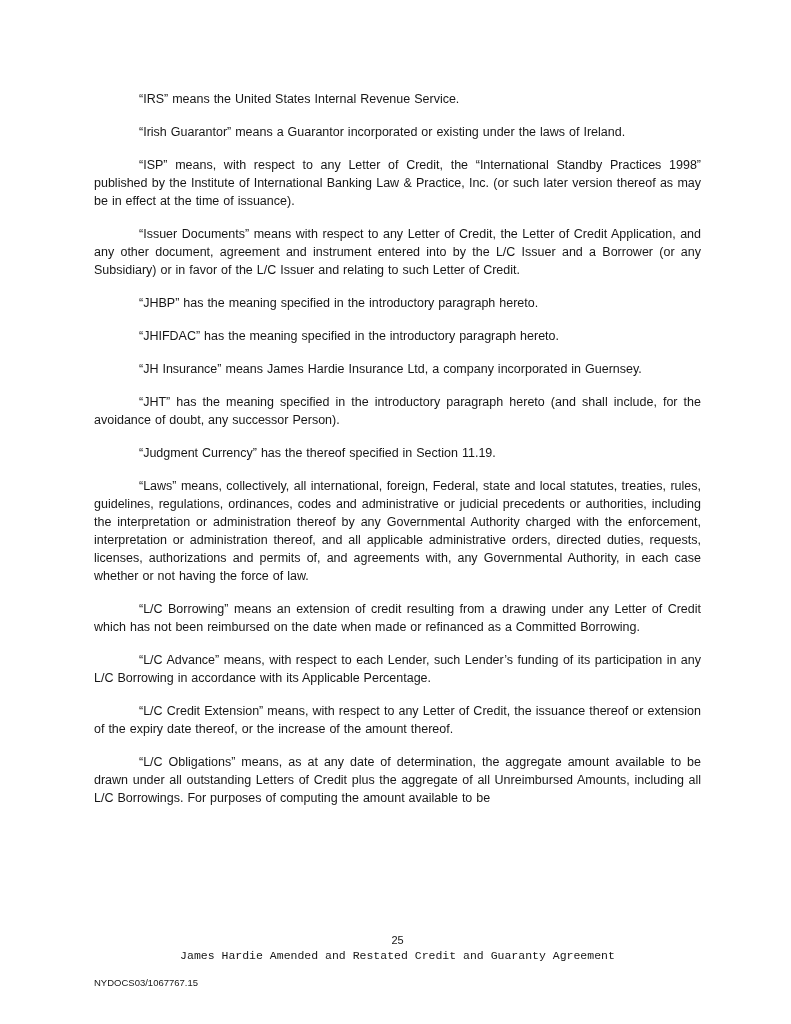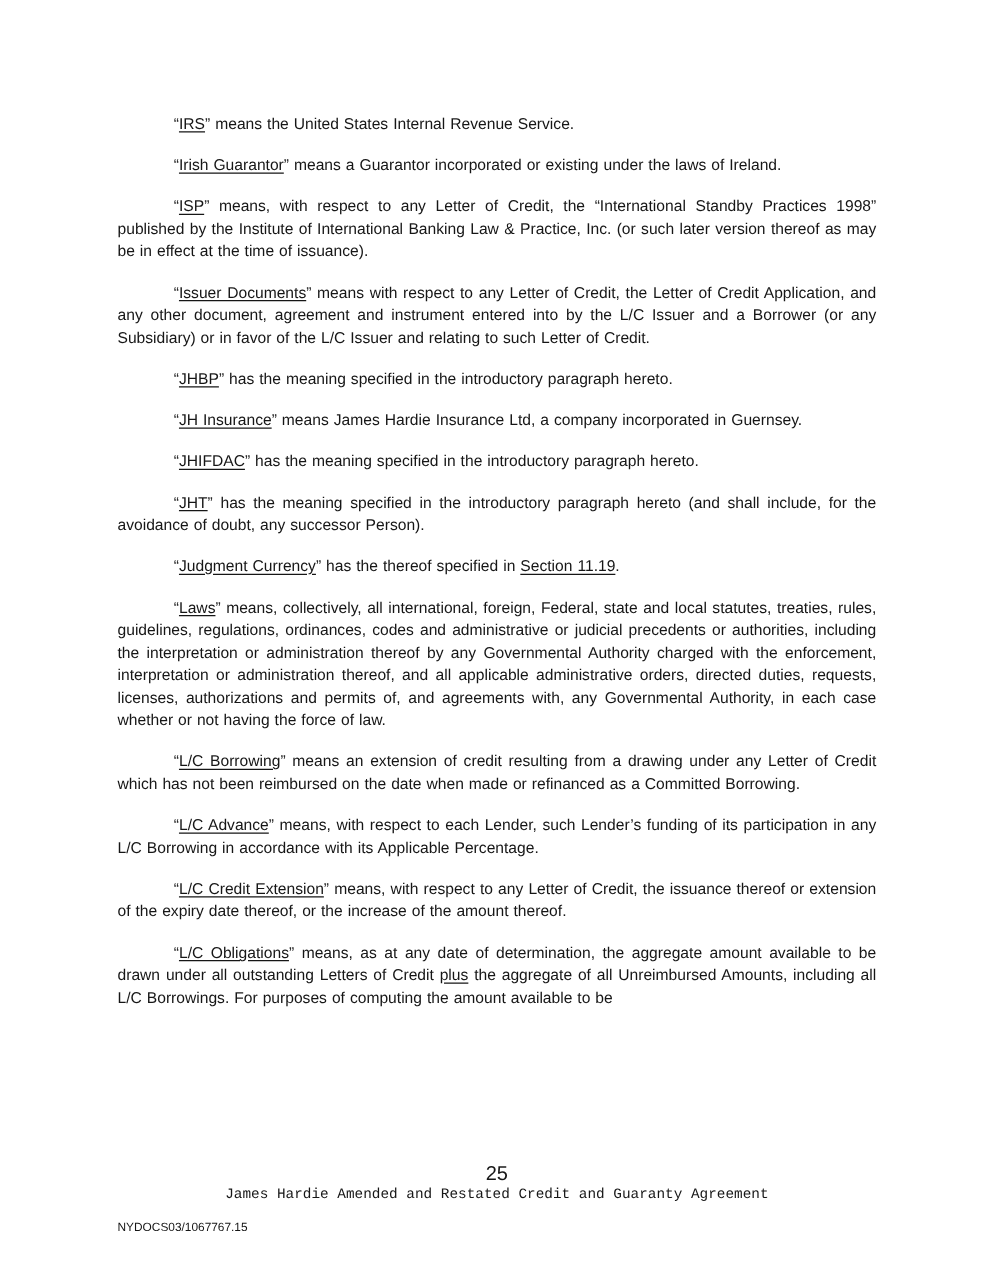--- a/index.html
+++ b/index.html
@@ -26,29 +26,29 @@
   }
   p.def {
     font-size: 12.5px;
     line-height: 18px;
     text-align: justify;
     text-indent: 45px;
     margin: 0 0 15px 0;
     word-spacing: 0.5px;
   }
   p.def:last-child { margin-bottom: 0; }
-  .u { text-decoration: underline; text-underline-offset: 2px; }
+  .u { text-underline-offset: 2px; }
   .footer {
     position: absolute;
     left: 94px;
     width: 607px;
     top: 931px;
   }
   .page-number {
-    font-size: 16px;
+    font-size: 11px;
     line-height: 18px;
     text-align: center;
   }
   .footer-title {
     font-size: 11.5px;
     line-height: 14px;
     text-align: center;
     font-family: Liberation Mono, monospace;
   }
   .doc-id {
@@ -61,22 +61,22 @@
 </head>
 <body>
 
 <div class="page">
   <main class="body-text" id="paragraphs">
       <p class="def"><span>“</span><span class="u">IRS</span><span>” means the United States Internal Revenue Service.</span></p>
       <p class="def"><span>“</span><span class="u">Irish Guarantor</span><span>” means a Guarantor incorporated or existing under the laws of Ireland.</span></p>
       <p class="def"><span>“</span><span class="u">ISP</span><span>” means, with respect to any Letter of Credit, the “International Standby Practices 1998” published by the Institute of International Banking Law &amp; Practice, Inc. (or such later version thereof as may be in effect at the time of issuance).</span></p>
       <p class="def"><span>“</span><span class="u">Issuer Documents</span><span>” means with respect to any Letter of Credit, the Letter of Credit Application, and any other document, agreement and instrument entered into by the L/C Issuer and a Borrower (or any Subsidiary) or in favor of the L/C Issuer and relating to such Letter of Credit.</span></p>
       <p class="def"><span>“</span><span class="u">JHBP</span><span>” has the meaning specified in the introductory paragraph hereto.</span></p>
+      <p class="def"><span>“</span><span class="u">JHIFDAC</span><span>” has the meaning specified in the introductory paragraph hereto.</span></p>
       <p class="def"><span>“</span><span class="u">JH Insurance</span><span>” means James Hardie Insurance Ltd, a company incorporated in Guernsey.</span></p>
-      <p class="def"><span>“</span><span class="u">JHIFDAC</span><span>” has the meaning specified in the introductory paragraph hereto.</span></p>
       <p class="def"><span>“</span><span class="u">JHT</span><span>” has the meaning specified in the introductory paragraph hereto (and shall include, for the avoidance of doubt, any successor Person).</span></p>
       <p class="def"><span>“</span><span class="u">Judgment Currency</span><span>” has the thereof specified in </span><span class="u">Section 11.19</span><span>.</span></p>
       <p class="def"><span>“</span><span class="u">Laws</span><span>” means, collectively, all international, foreign, Federal, state and local statutes, treaties, rules, guidelines, regulations, ordinances, codes and administrative or judicial precedents or authorities, including the interpretation or administration thereof by any Governmental Authority charged with the enforcement, interpretation or administration thereof, and all applicable administrative orders, directed duties, requests, licenses, authorizations and permits of, and agreements with, any Governmental Authority, in each case whether or not having the force of law.</span></p>
       <p class="def"><span>“</span><span class="u">L/C Borrowing</span><span>” means an extension of credit resulting from a drawing under any Letter of Credit which has not been reimbursed on the date when made or refinanced as a Committed Borrowing.</span></p>
       <p class="def"><span>“</span><span class="u">L/C Advance</span><span>” means, with respect to each Lender, such Lender’s funding of its participation in any L/C Borrowing in accordance with its Applicable Percentage.</span></p>
       <p class="def"><span>“</span><span class="u">L/C Credit Extension</span><span>” means, with respect to any Letter of Credit, the issuance thereof or extension of the expiry date thereof, or the increase of the amount thereof.</span></p>
       <p class="def"><span>“</span><span class="u">L/C Obligations</span><span>” means, as at any date of determination, the aggregate amount available to be drawn under all outstanding Letters of Credit </span><span class="u">plus</span><span> the aggregate of all Unreimbursed Amounts, including all L/C Borrowings.  For purposes of computing the amount available to be</span></p>
     </main>
   <div class="footer">
     <div class="page-number">25</div>

